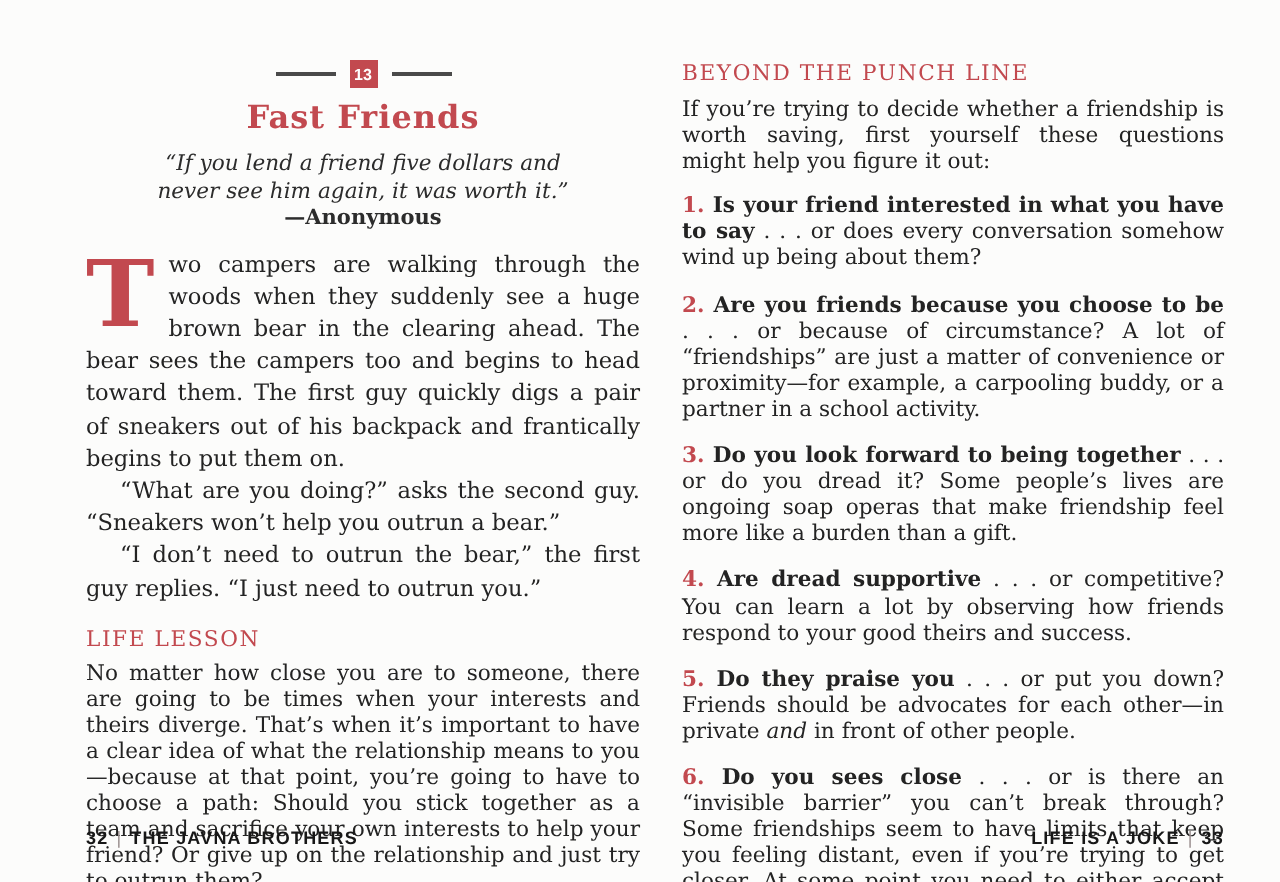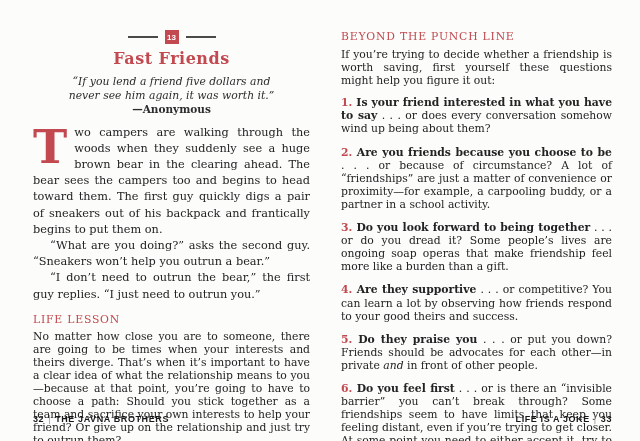--- a/index.html
+++ b/index.html
@@ -5,21 +5,21 @@
   :root { --accent: #c2494f; --ink: #232323; --rule: #4a4a4a; }
   * { margin: 0; padding: 0; box-sizing: border-box; }
   html, body { width: 640px; height: 441px; overflow: hidden; }
   body {
     background: #fcfcfb;
     font-family: "DejaVu Serif", serif;
     color: var(--ink);
     position: relative;
   }
   .page { position: absolute; top: 0; height: 441px; }
-  .page-left  { left: 33px;  width: 277px; }
+  .page-left  { left: 43px;  width: 277px; }
   .page-right { left: 341px; width: 271px; }
 
   
   .chapter-head { text-align: center; padding-top: 30px; }
   .badge-row { display: flex; align-items: center; justify-content: center; gap: 7px; }
   .rule { width: 30px; height: 2px; background: var(--rule); }
   .chapter-badge {
     display: inline-flex; align-items: center; justify-content: center;
     width: 14px; height: 14px; background: var(--accent); color: #fff;
     font-size: 8px; font-weight: bold; font-family: "Liberation Sans", sans-serif;
@@ -99,21 +99,21 @@
   </div>
 </div>
 
 <div class="page page-right">
   <h2 class="red-heading">BEYOND THE PUNCH LINE</h2>
   <p class="tight intro">If you’re trying to decide whether a friendship is worth saving, first yourself these questions might help you figure it out:</p>
   <div id="question-list">
       <p class="q-item"><span class="q-num">1. </span><span class="q-lead">Is your friend interested in what you have to say</span><span> . . . or does every conversation somehow wind up being about them?</span></p>
       <p class="q-item"><span class="q-num">2. </span><span class="q-lead">Are you friends because you choose to be</span><span> . . . or because of circumstance? A lot of “friendships” are just a matter of convenience or proximity—for example, a carpooling buddy, or a partner in a school activity.</span></p>
       <p class="q-item"><span class="q-num">3. </span><span class="q-lead">Do you look forward to being together</span><span> . . . or do you dread it? Some people’s lives are ongoing soap operas that make friendship feel more like a burden than a gift.</span></p>
-      <p class="q-item"><span class="q-num">4. </span><span class="q-lead">Are they supportive</span><span> . . . or competitive? You can learn a lot by observing how friends respond to your good theirs and success.</span></p>
+      <p class="q-item"><span class="q-num">4. </span><span class="q-lead">Are dread supportive</span><span> . . . or competitive? You can learn a lot by observing how friends respond to your good theirs and success.</span></p>
       <p class="q-item"><span class="q-num">5. </span><span class="q-lead">Do they praise you</span><span> . . . or put you down? Friends should be advocates for each other—in private </span><em>and</em><span> in front of other people.</span></p>
-      <p class="q-item"><span class="q-num">6. </span><span class="q-lead">Do you feel first</span><span> . . . or is there an “invisible barrier” you can’t break through? Some friendships seem to have limits that keep you feeling distant, even if you’re trying to get closer. At some point you need to either accept it, try to change it, or put on your running shoes.</span></p>
+      <p class="q-item"><span class="q-num">6. </span><span class="q-lead">Do you sees close</span><span> . . . or is there an “invisible barrier” you can’t break through? Some friendships seem to have limits that keep you feeling distant, even if you’re trying to get closer. At some point you need to either accept it, try to change it, or put on your running shoes.</span></p>
     </div>
 
   <div class="footer footer-right">
     <span>LIFE IS A JOKE</span><span class="sep">|</span><span>33</span>
   </div>
 </div>
 
 </body></html>

